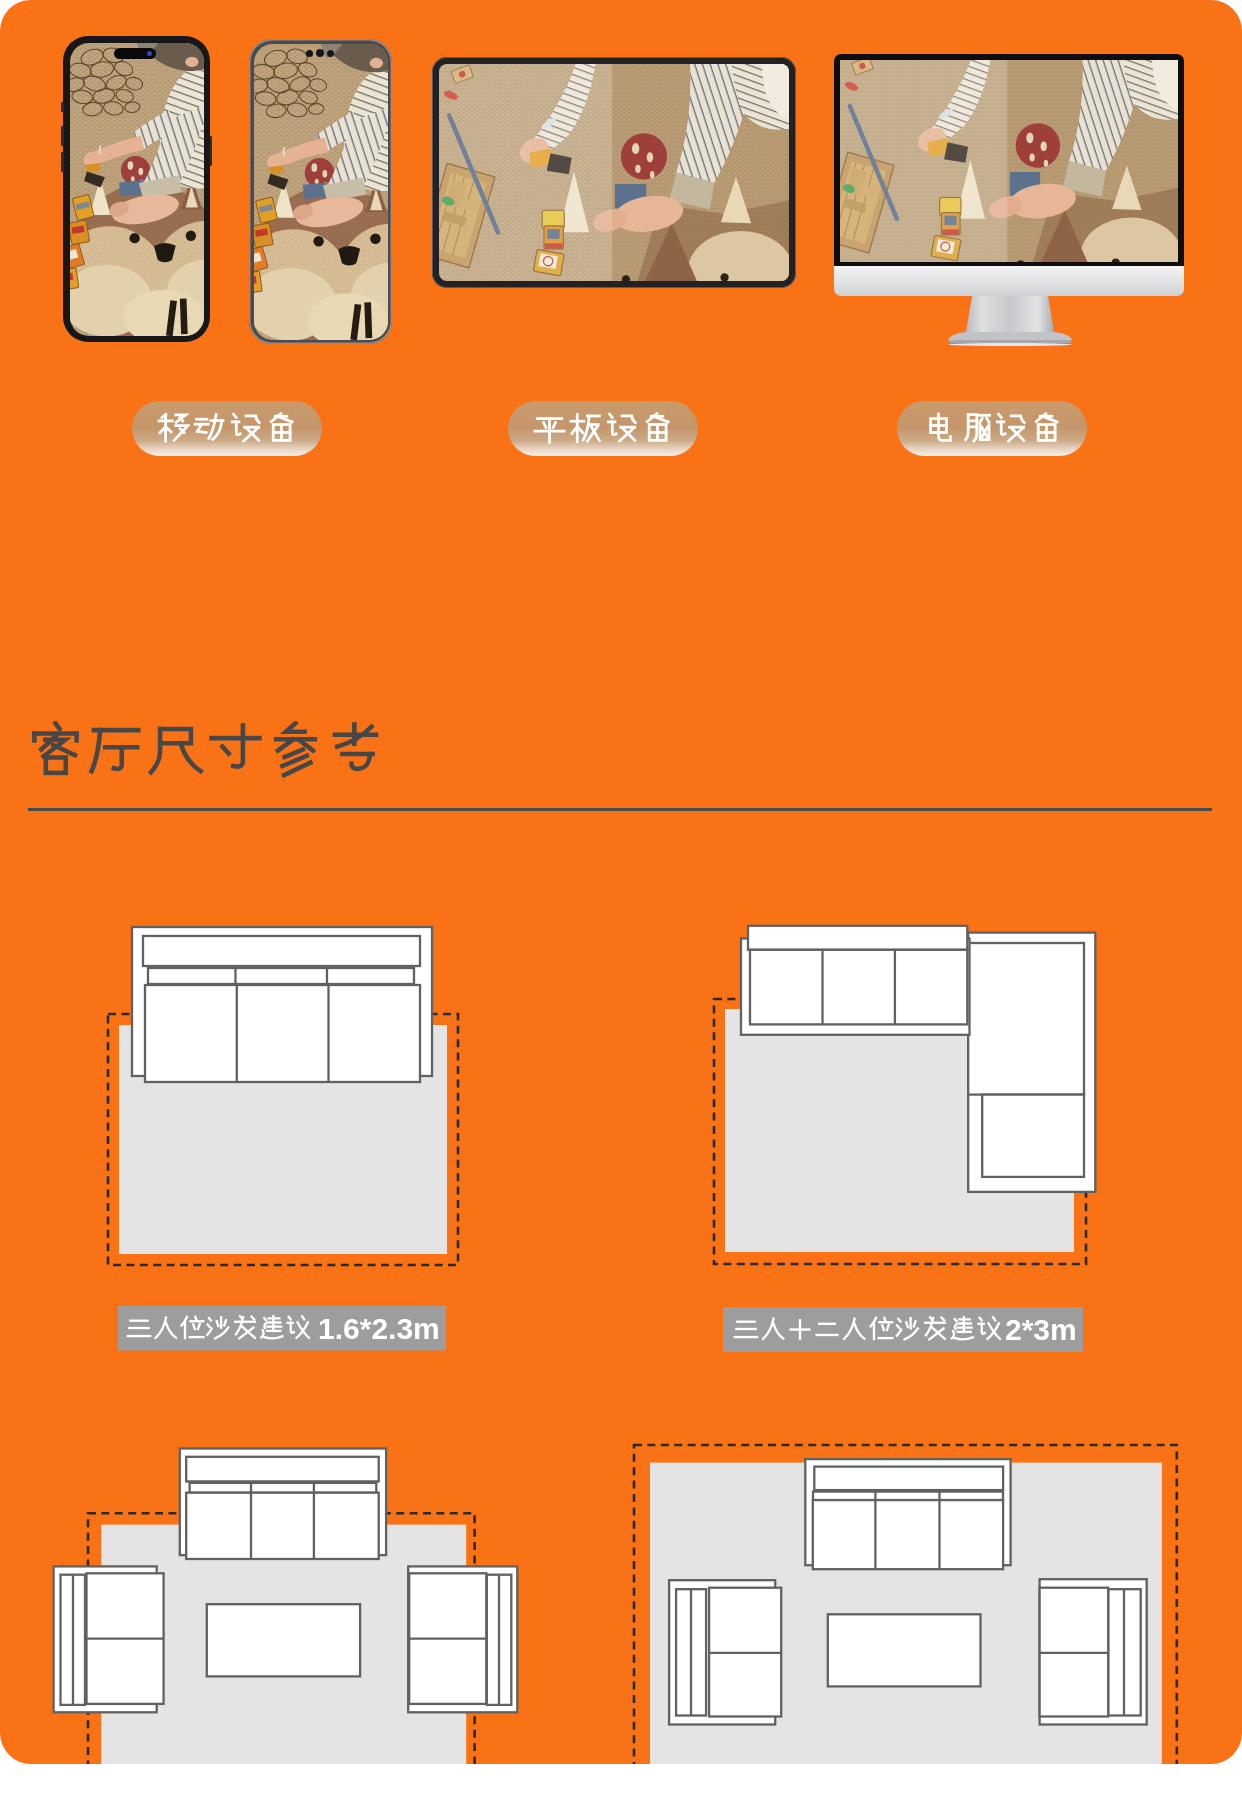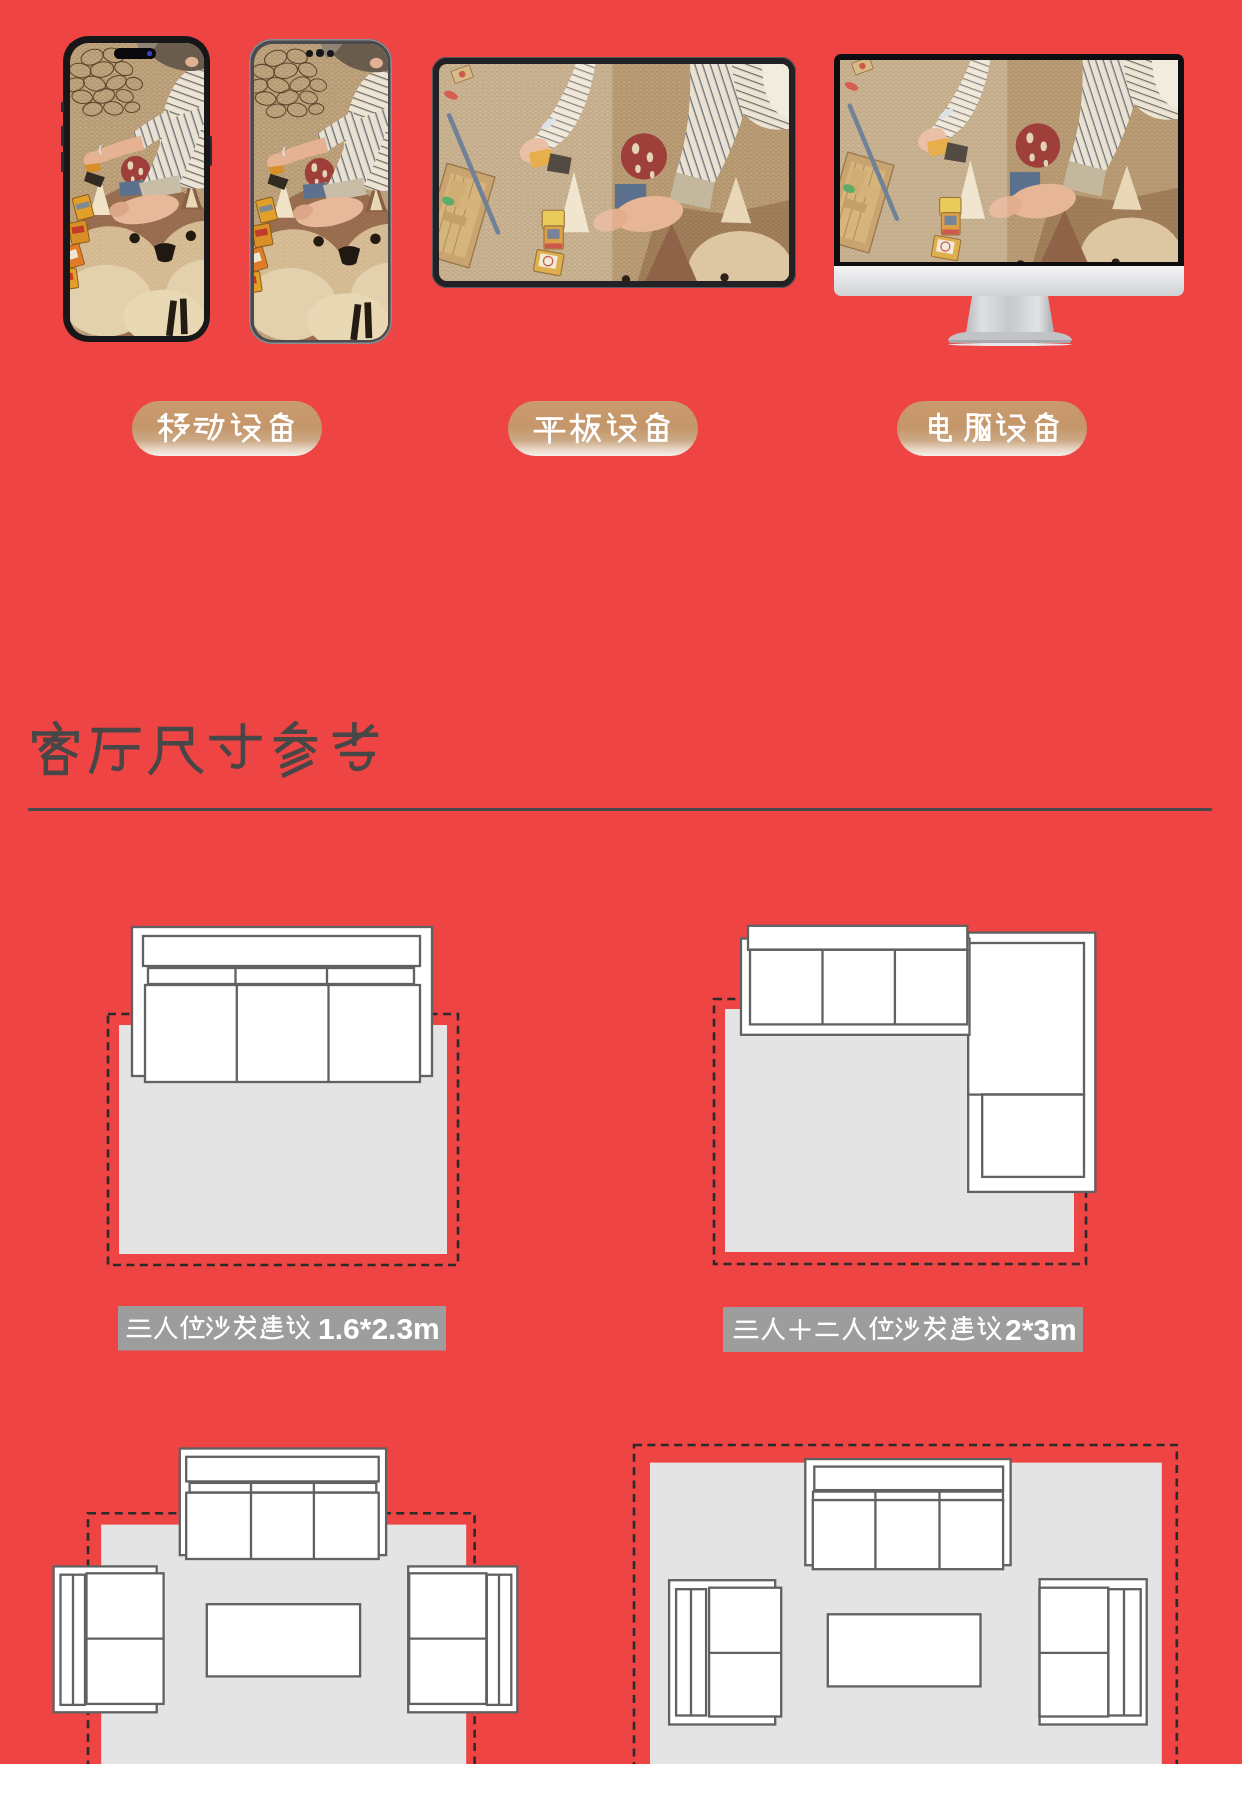--- a/index.html
+++ b/index.html
@@ -1,17 +1,17 @@
 <!DOCTYPE html>
 <html><head>
 <meta charset="utf-8">
 <style>
   html,body{margin:0;padding:0;background:#ffffff;}
-  #page{position:relative;width:1242px;height:1764px;background:#ef4444;overflow:hidden;
-        font-family:"Liberation Sans", sans-serif;}
+  #page{position:relative;width:1242px;height:1764px;background:#f97316;overflow:hidden;
+        font-family:"Liberation Sans", sans-serif;border-radius:31px;}
   .abs{position:absolute;}
 </style>
 </head>
 <body>
 <div id="page">
 
 <svg width="0" height="0" style="position:absolute">
 <defs>
 <style>
  .cjk path, .cjk rect, .cjk line, .cjk polyline{fill:none;stroke:currentColor;stroke-linecap:square;stroke-linejoin:miter;}

